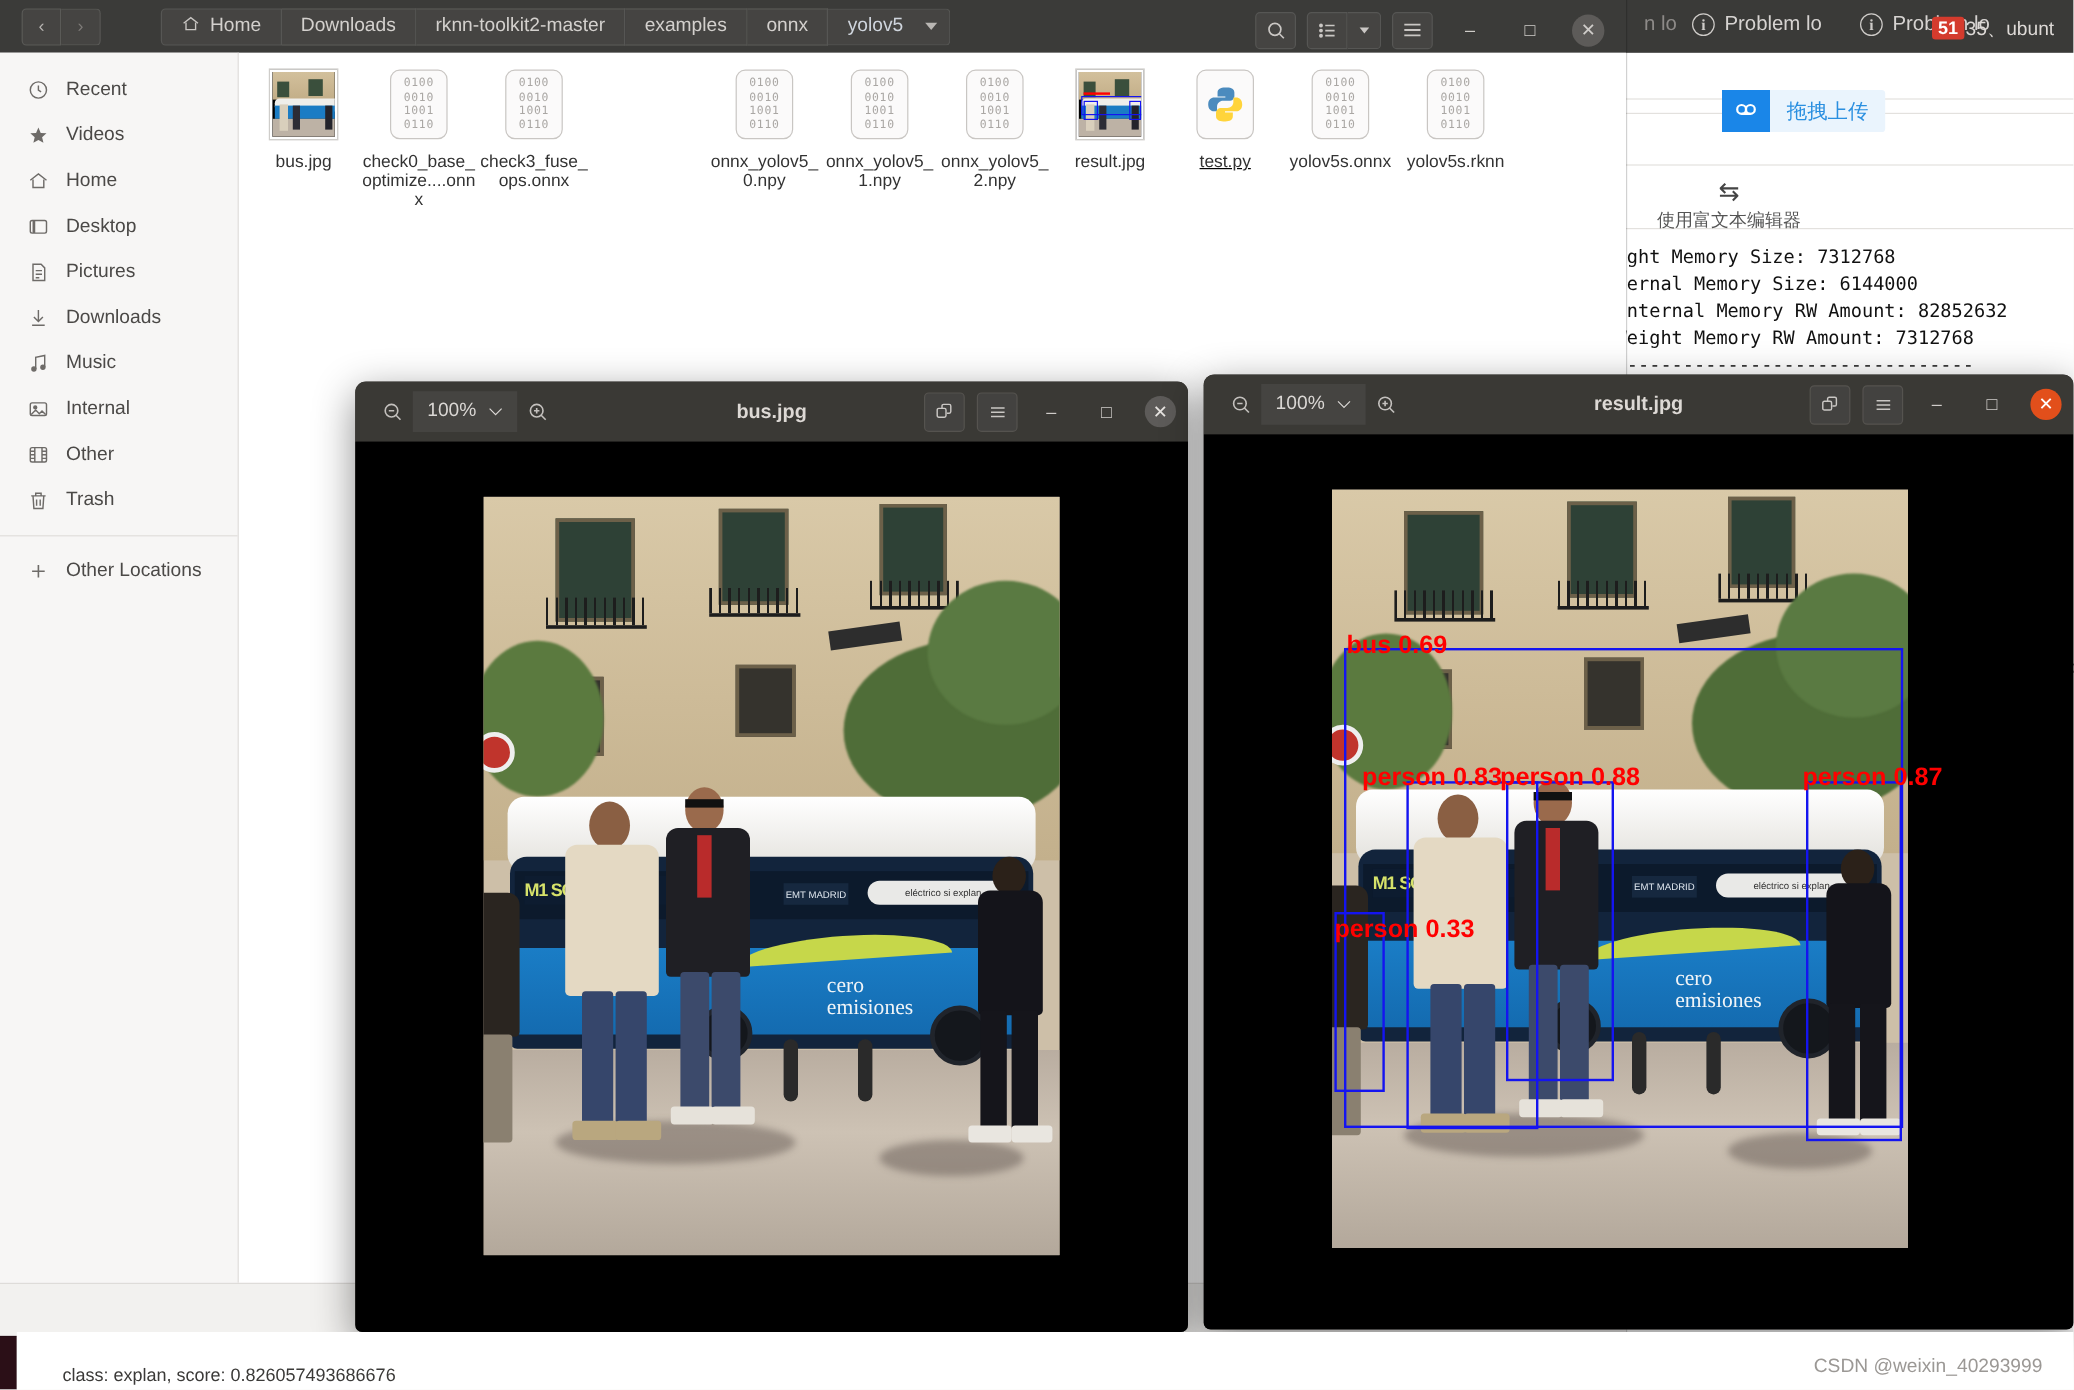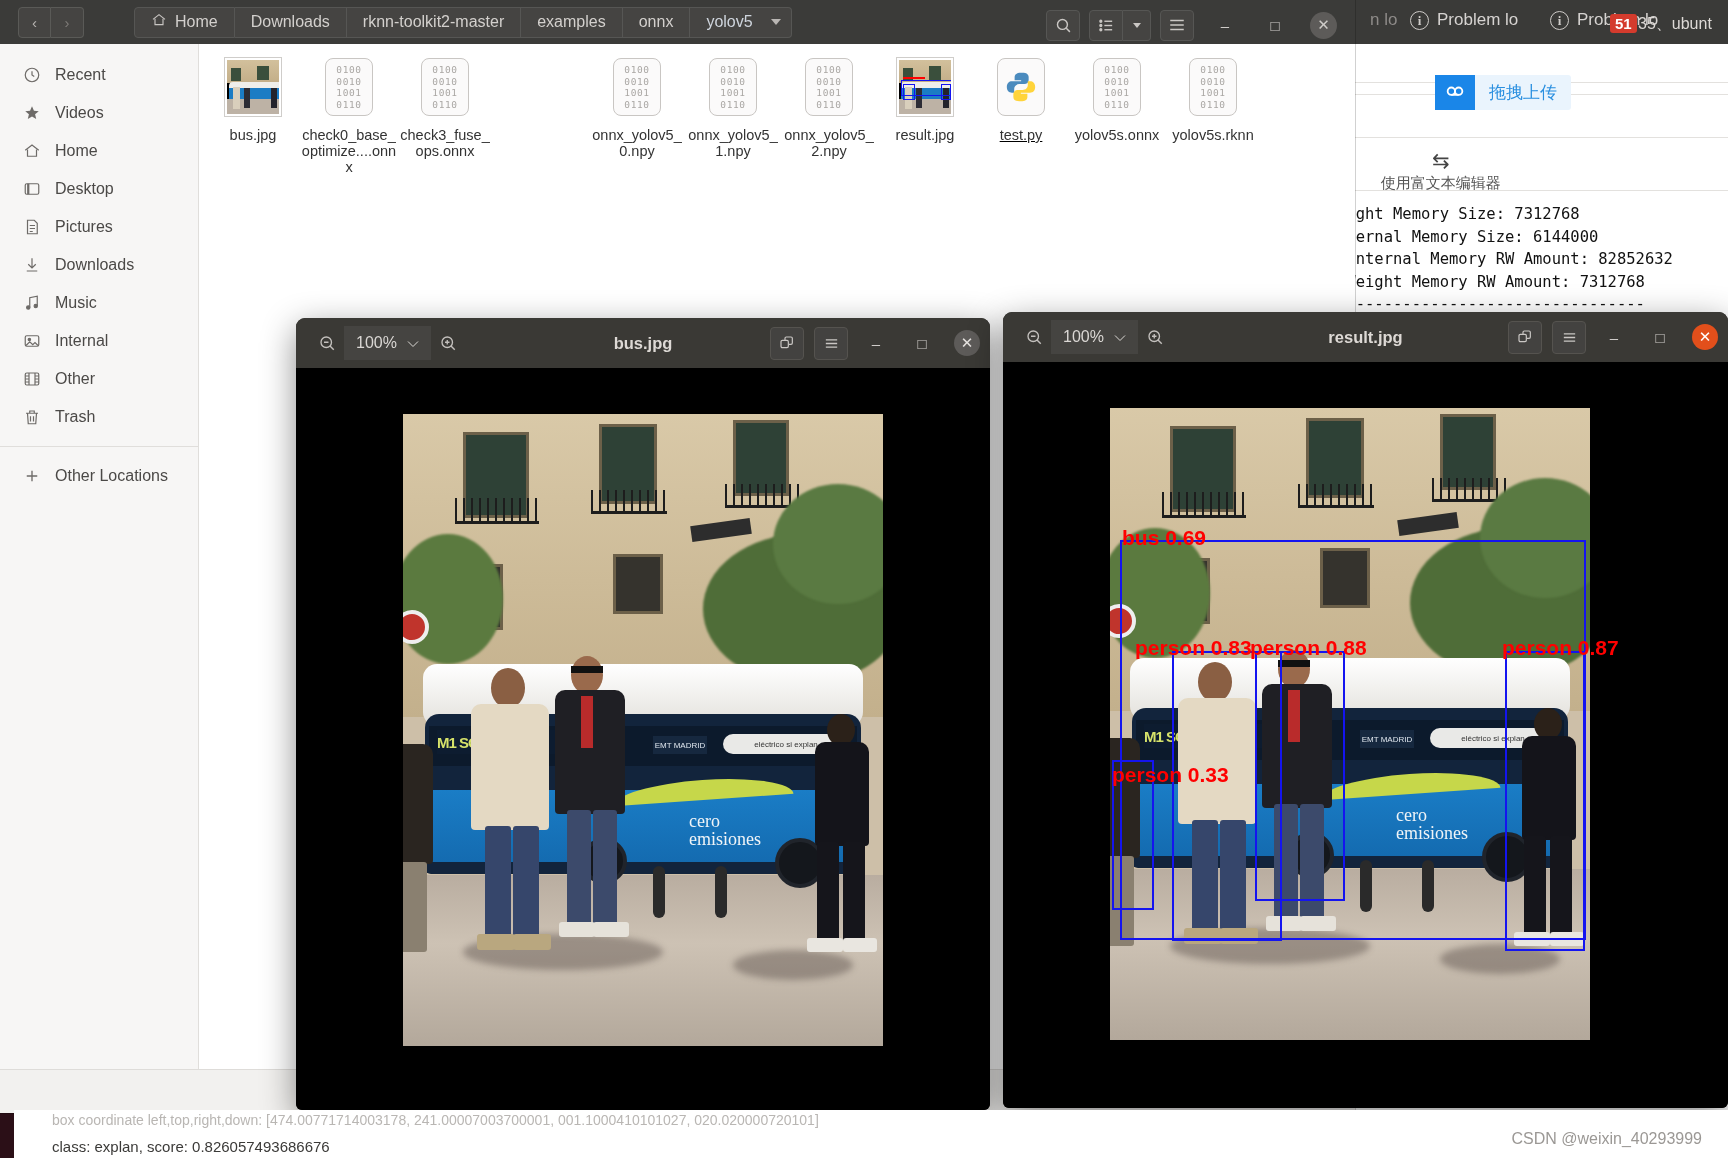--- a/index.html
+++ b/index.html
@@ -758,18 +758,17 @@
           <div class="blabel" style="left: 140px; top: 228px; font-size: 21px;">person  0.88</div>
           <div class="bbox" style="left: 395px; top: 243px; width: 80px; height: 300px;"></div>
           <div class="blabel" style="left: 392px; top: 228px; font-size: 21px;">person  0.87</div>
           <div class="bbox" style="left: 2px; top: 352px; width: 42px; height: 150px;"></div>
           <div class="blabel" style="left: 2px; top: 337px; font-size: 21px; margin-top: 18px;">person  0.33</div>
         </div>
     </div>
   </div>
 
   <div class="bottom-log">
-    <div class="bl1">box coordinate left,top,right,down: [474.00771714003178, 241.00007003700001, 001.1000410101027, 020.020000720101]</div>
     <div class="bl2">class: explan, score: 0.826057493686676</div>
   </div>
   <div class="watermark">CSDN @weixin_40293999</div>
 
 </div>
 
 </body></html>

